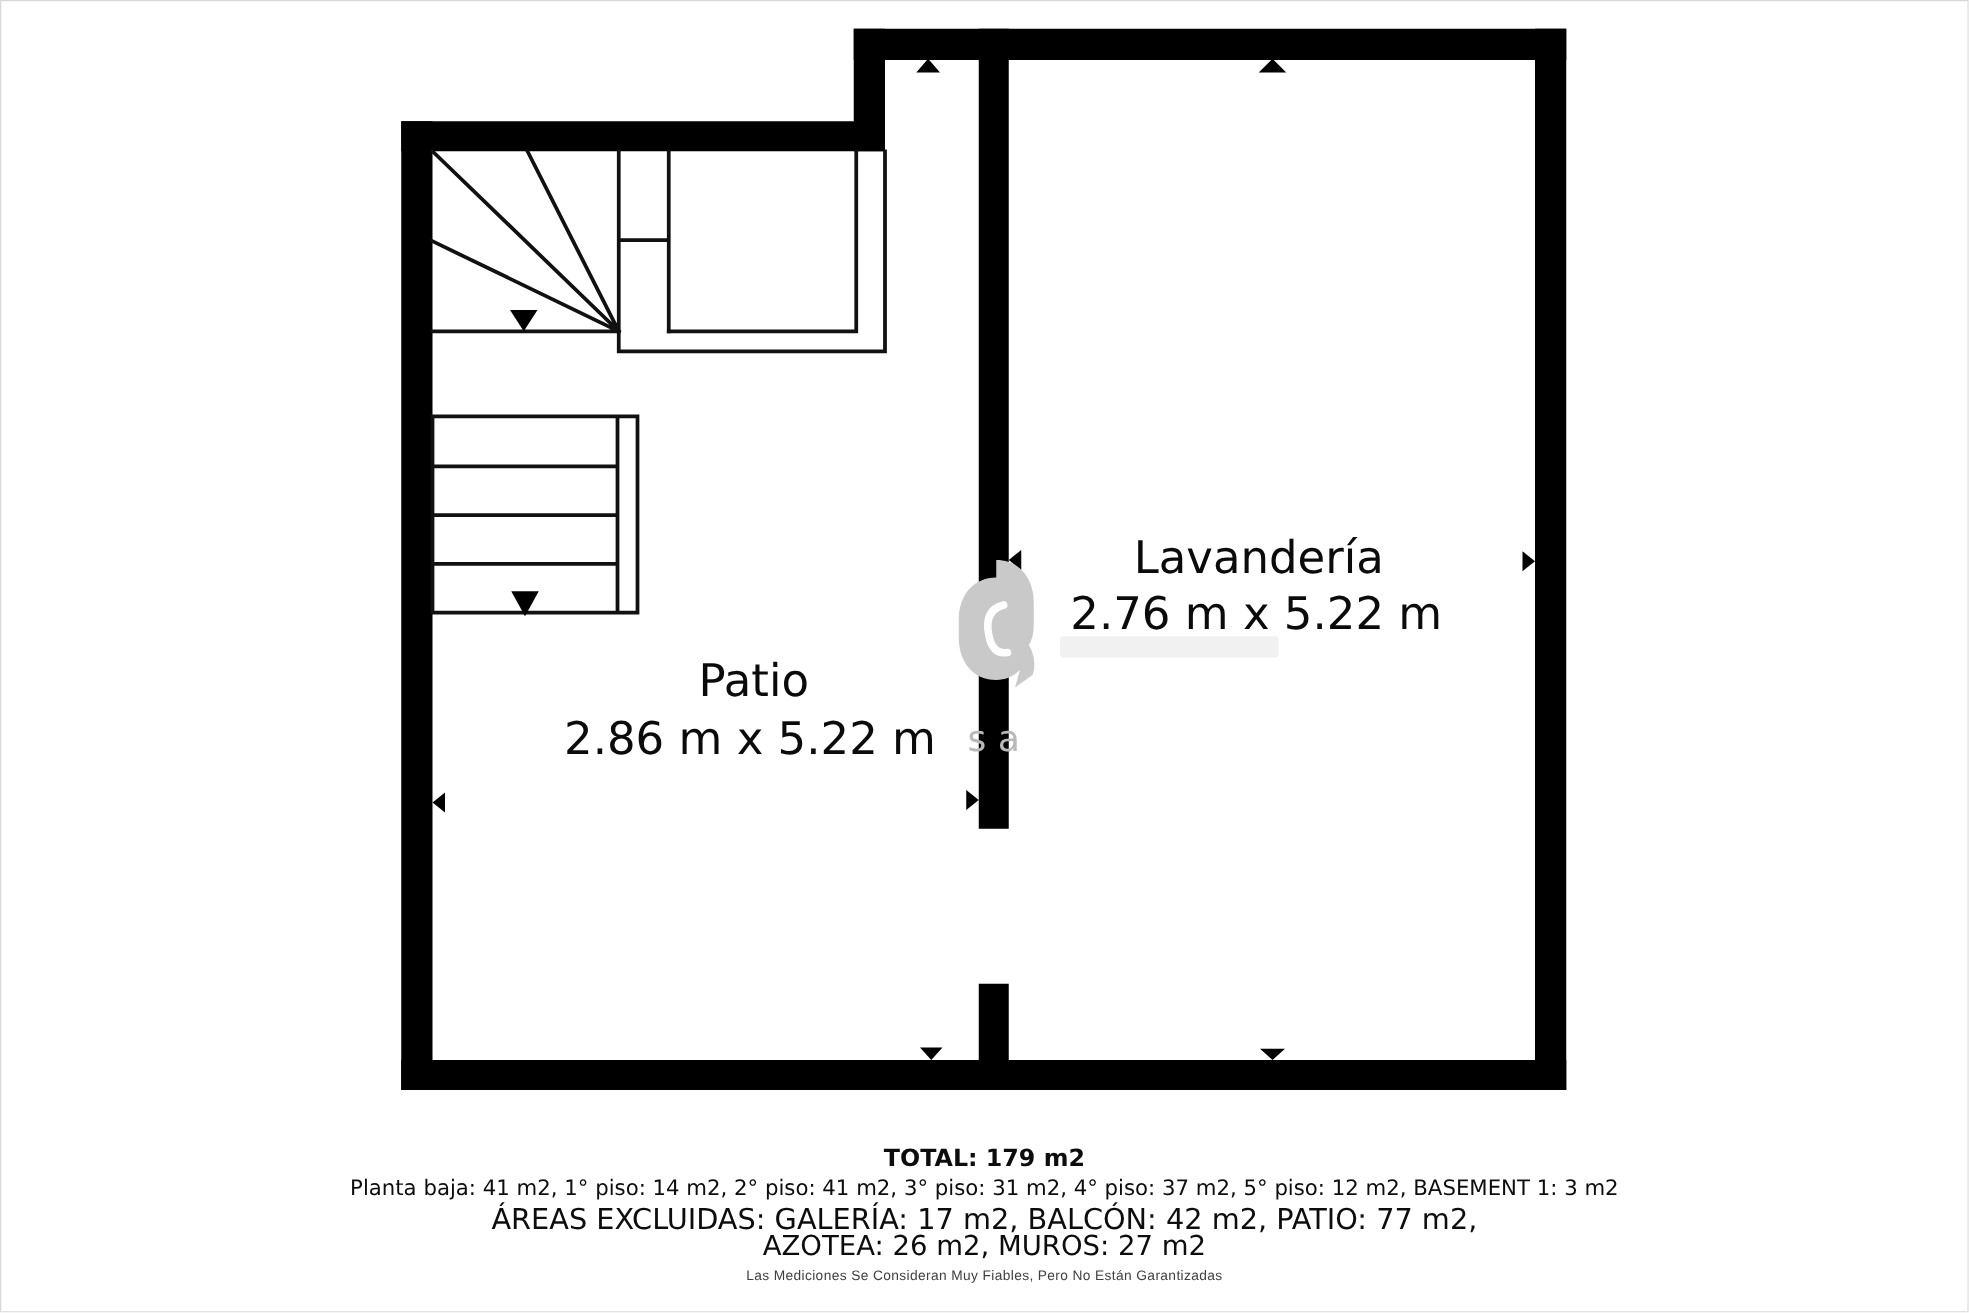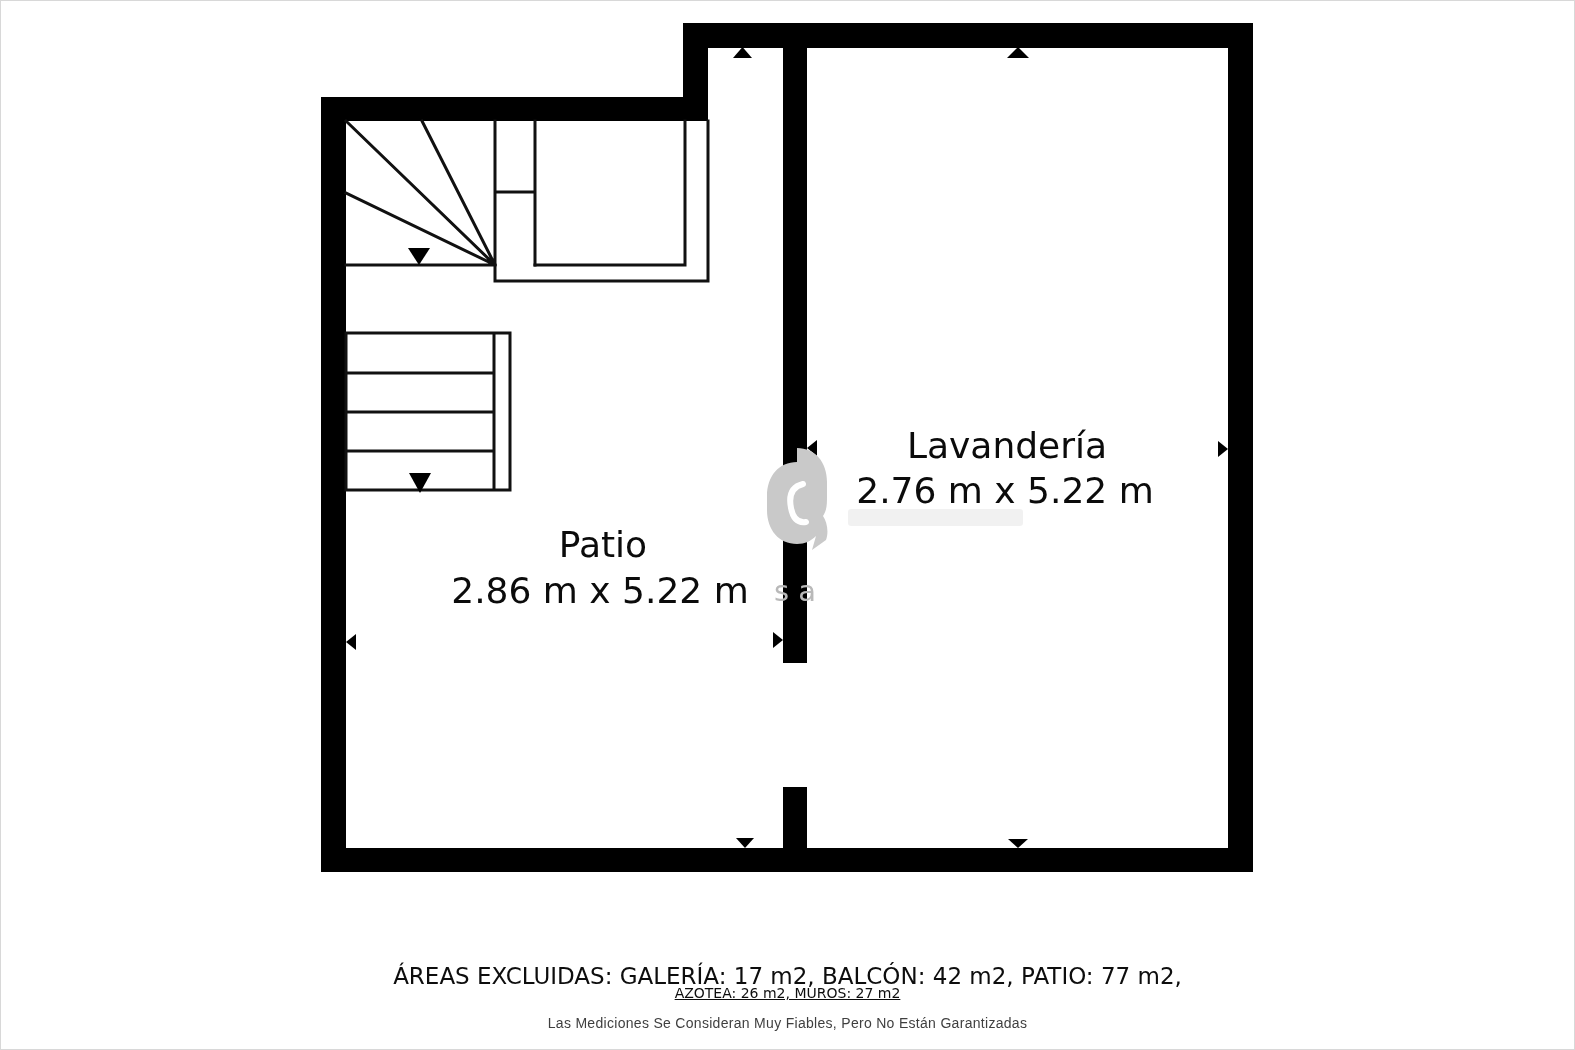--- a/index.html
+++ b/index.html
@@ -20,23 +20,23 @@
   .footer-line{
     position:absolute;left:0;right:0;
     text-align:center;
     color:#0d0d0d;
     font-family:"DejaVu Sans", sans-serif;
     white-space:nowrap;
   }
   .footer-total{top:916px;font-size:19px;font-weight:bold;}
   .footer-floors{top:941px;font-size:17px;}
   .footer-excl1{top:963px;font-size:23px;}
-  .footer-excl2{top:985px;font-size:14px;text-decoration:underline;}
+  .footer-excl2{top:985px;font-size:22px;}
   .footer-disclaimer{
-    top:1015px;font-size:14px;color:#3f3f3f;
+    top:1015px;font-size:11px;color:#3f3f3f;
     font-family:"Liberation Sans", sans-serif;
     letter-spacing:0.3px;
   }
 </style>
 </head>
 <body>
 
 <div class="canvas">
 
   <svg class="plan-svg" width="1575" height="1050" viewBox="0 0 1575 1050">
@@ -84,17 +84,19 @@
       <path fill="none" stroke="#ffffff" stroke-width="6" stroke-linecap="round" d="M803,484 q-16,4 -12,24 q3,16 15,14"></path>
       <text x="795" y="601" font-size="29" fill="#b9b9b9" text-anchor="middle">s a</text>
     </g>
 
     <text class="room-label" x="603" y="557" font-size="36">Patio</text>
     <text class="room-label" x="600" y="603" font-size="36">2.86 m x 5.22 m</text>
     <text class="room-label" x="1007" y="458" font-size="36">Lavandería</text>
     <text class="room-label" x="1005" y="503" font-size="36">2.76 m x 5.22 m</text>
   </svg>
 
+  <div class="footer-line footer-total">TOTAL: 179 m2</div>
+  <div class="footer-line footer-floors">Planta baja: 41 m2, 1° piso: 14 m2, 2° piso: 41 m2, 3° piso: 31 m2, 4° piso: 37 m2, 5° piso: 12 m2, BASEMENT 1: 3 m2</div>
   <div class="footer-line footer-excl1">ÁREAS EXCLUIDAS: GALERÍA: 17 m2, BALCÓN: 42 m2, PATIO: 77 m2,</div>
   <div class="footer-line footer-excl2">AZOTEA: 26 m2, MUROS: 27 m2</div>
   <div class="footer-line footer-disclaimer">Las Mediciones Se Consideran Muy Fiables, Pero No Están Garantizadas</div>
 
 </div>
 
 </body></html>

